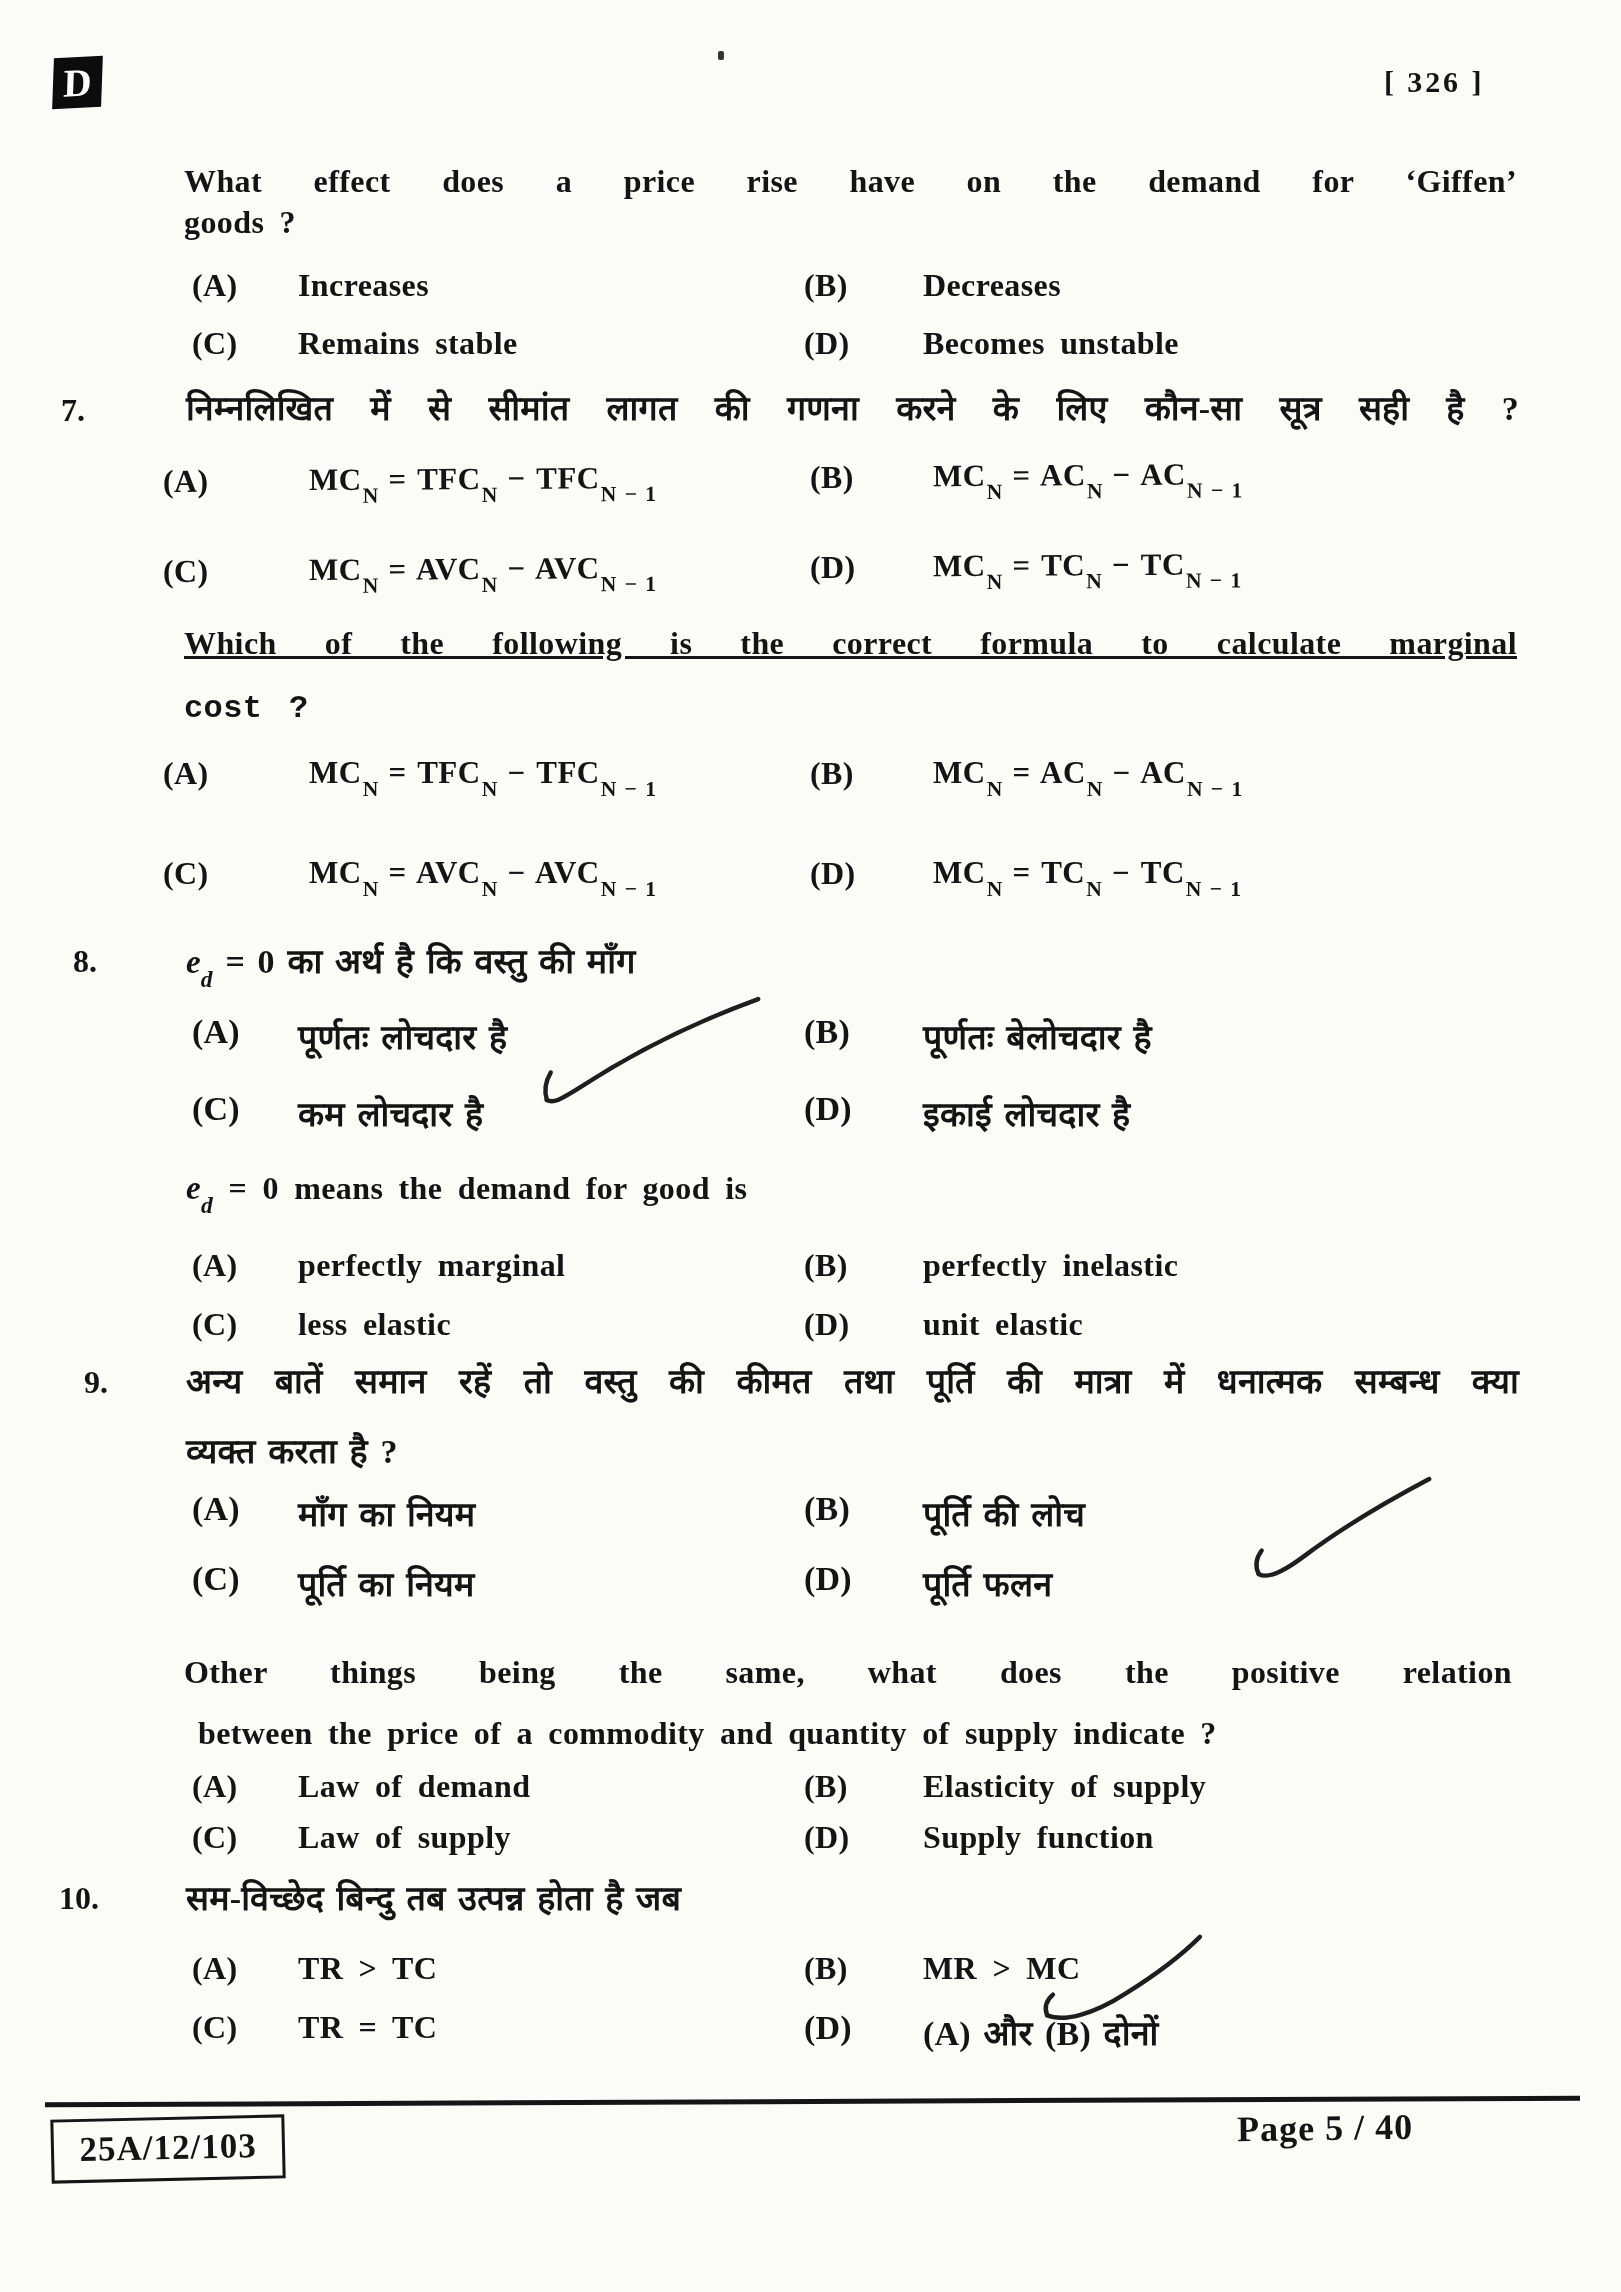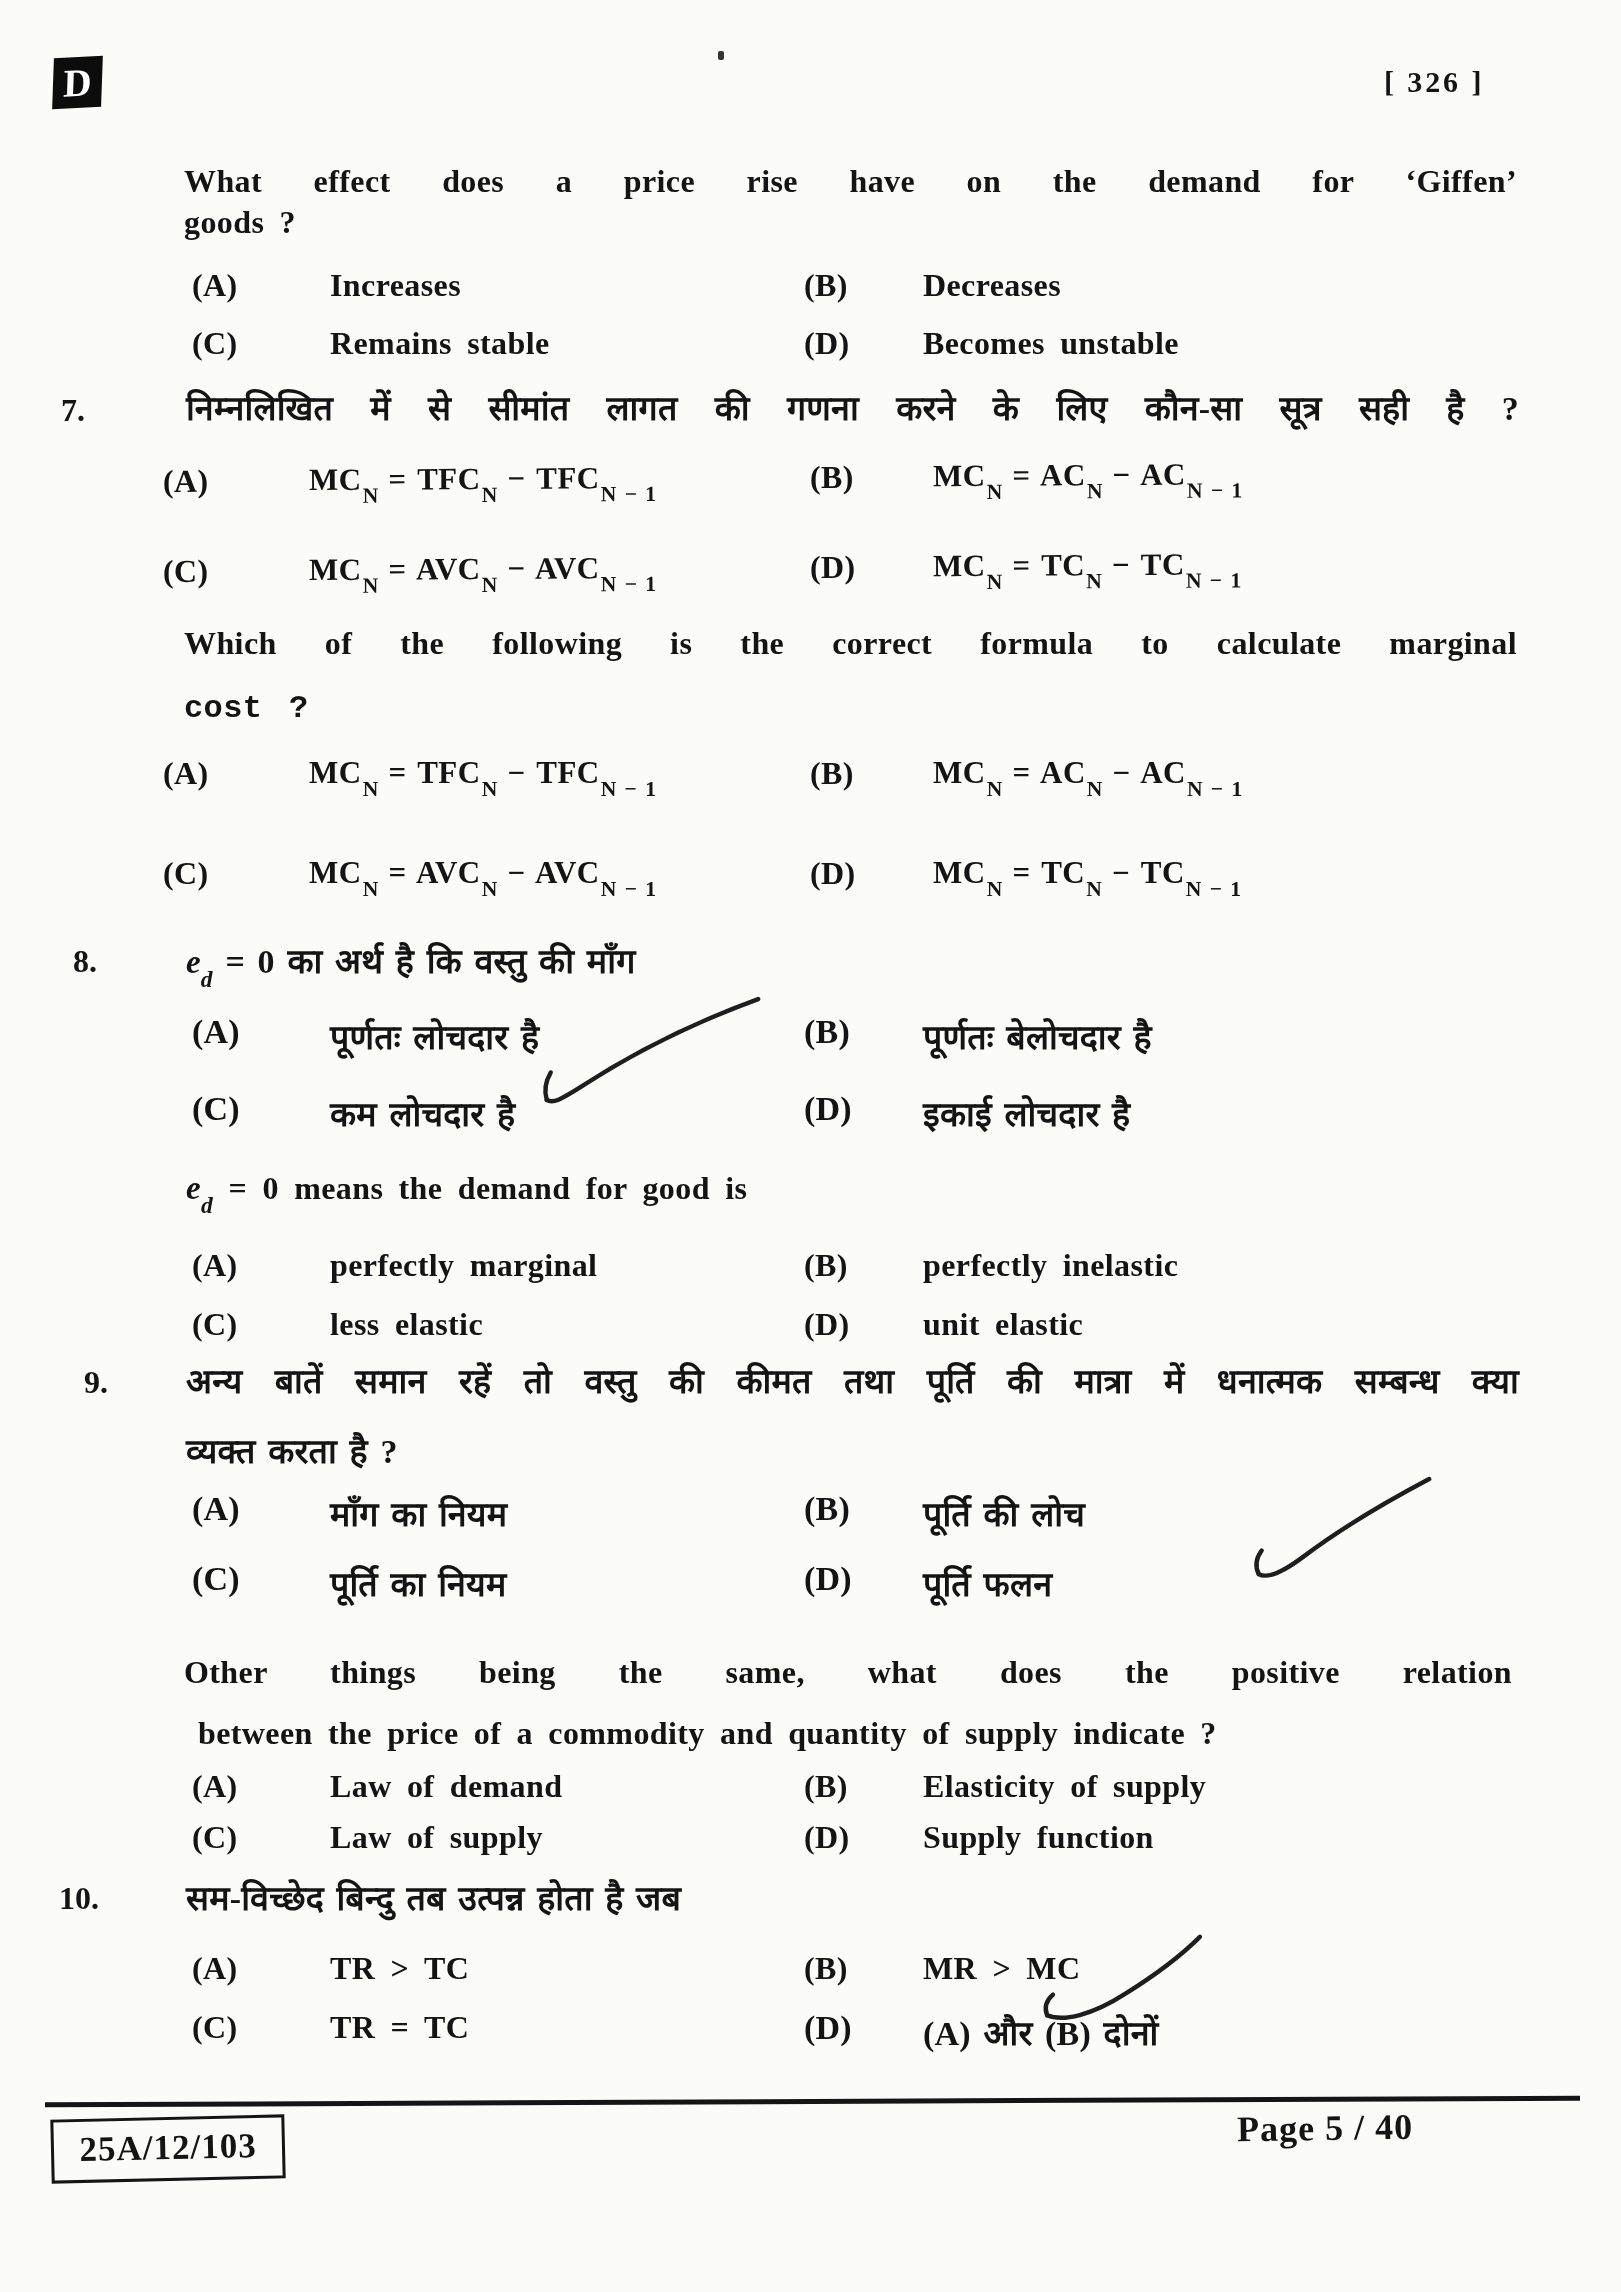--- a/index.html
+++ b/index.html
@@ -12,21 +12,21 @@
     color:#141414;
     overflow:hidden;
   }
   .abs{position:absolute;}
   .en{font-size:32px;letter-spacing:0.4px;word-spacing:6.9px;}
   .hi{font-size:34px;font-family:"Liberation Serif","DejaVu Sans",sans-serif;letter-spacing:0.2px;word-spacing:3.9px;text-align:center;}
   .just{text-align:justify;text-align-last:justify;}
   .qnum{font-size:32px;}
   .optrow{left:0;width:1621px;height:59px;}
   .optrow .l1{position:absolute;left:192px;}
-  .optrow .t1{position:absolute;left:330px;}
+  .optrow .t1{position:absolute;left:298px;}
   .optrow .l2{position:absolute;left:804px;}
   .optrow .t2{position:absolute;left:923px;}
   .frow .l1{position:absolute;left:163px;}
   .frow .t1{position:absolute;left:309px;}
   .frow .l2{position:absolute;left:810px;}
   .frow .t2{position:absolute;left:933px;}
   .formula{font-size:31px;letter-spacing:0.5px;word-spacing:2.9px;white-space:nowrap;}
   .formula sub{font-size:21.6px;letter-spacing:0;position:relative;top:5.9px;left:1px;}
   .evar{font-style:italic;font-size:33px;}
   .evar sub{font-size:23.5px;position:relative;top:6.9px;}
@@ -83,21 +83,21 @@
   <span class="en l2">(B)</span>
   <span class="formula t2"><span>MC</span><sub>N</sub> <span>= AC</span><sub>N</sub> <span>− AC</span><sub>N − 1</sub></span>
 </div>
 <div class="abs optrow frow tilt" style="top:549px;">
   <span class="en l1">(C)</span>
   <span class="formula t1"><span>MC</span><sub>N</sub> <span>= AVC</span><sub>N</sub> <span>− AVC</span><sub>N − 1</sub></span>
   <span class="en l2">(D)</span>
   <span class="formula t2"><span>MC</span><sub>N</sub> <span>= TC</span><sub>N</sub> <span>− TC</span><sub>N − 1</sub></span>
 </div>
 
-<div class="abs en just" style="left:184px;top:625px;width:1333px;">Which of the following is the correct formula to calculate marginal</div>
+<div class="abs en just" style="left:184px;top:625px;width:1333px;text-decoration:underline;">Which of the following is the correct formula to calculate marginal</div>
 <div class="abs en" style="left:184px;top:690px;font-family:Liberation Mono, monospace;">cost ?</div>
 
 <div class="abs optrow frow" style="top:755px;">
   <span class="en l1">(A)</span>
   <span class="formula t1"><span>MC</span><sub>N</sub> <span>= TFC</span><sub>N</sub> <span>− TFC</span><sub>N − 1</sub></span>
   <span class="en l2">(B)</span>
   <span class="formula t2"><span>MC</span><sub>N</sub> <span>= AC</span><sub>N</sub> <span>− AC</span><sub>N − 1</sub></span>
 </div>
 <div class="abs optrow frow" style="top:855px;">
   <span class="en l1">(C)</span>

